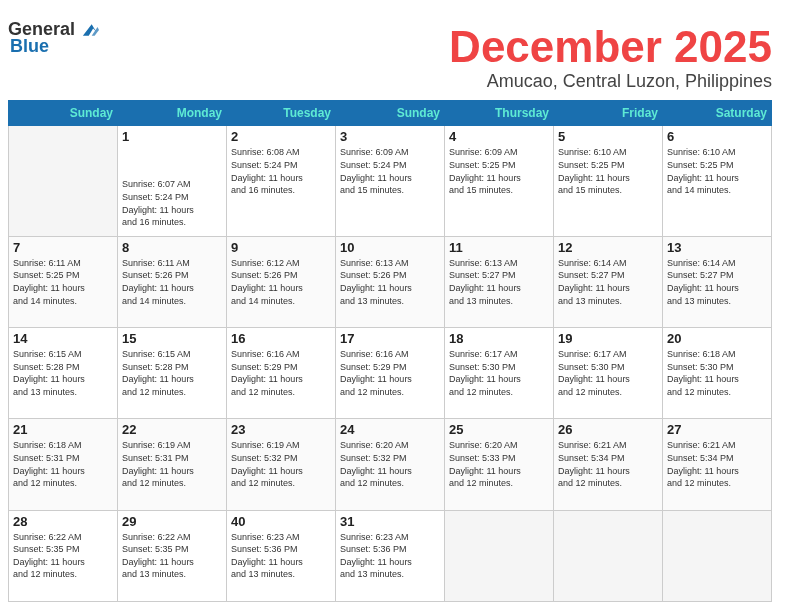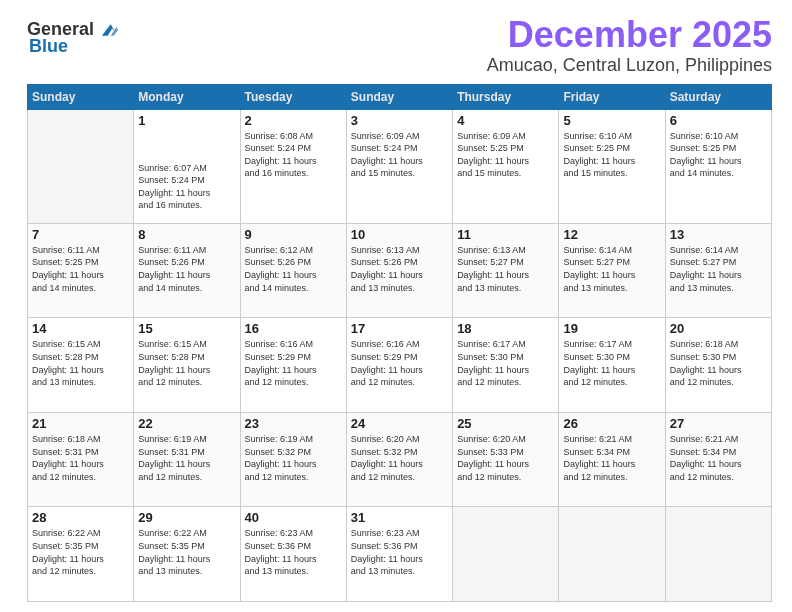--- a/index.html
+++ b/index.html
@@ -6,21 +6,21 @@
     body {
       width: 792px;
       height: 612px;
       font-family: Arial, sans-serif;
       background: #fff;
       overflow: hidden;
     }
     .page {
       width: 792px;
       height: 612px;
-      padding: 15px 20px 10px 27px;
+      padding: 15px 20px 10px 8px;
       display: flex;
       flex-direction: column;
     }
     .header {
       display: flex;
       justify-content: space-between;
       align-items: flex-start;
       margin-bottom: 8px;
     }
     .logo {
@@ -35,43 +35,44 @@
     }
     .logo-general { color: #333; }
     .logo-blue { color: #1a6faf; }
     .logo-icon {
       width: 22px;
       height: 22px;
       margin-left: 2px;
     }
     .title-block { text-align: right; }
     .cal-title {
-      font-size: 36px;
+      font-size: 44px;
       font-weight: bold;
-      color: #8b5cf6;
+      color: #ef4444;
       line-height: 1.1;
+      margin-top: 8px;
     }
     .cal-subtitle {
       font-size: 18px;
       color: #444;
     }
     .calendar {
       flex: 1;
       border: 1px solid #ccc;
       border-collapse: collapse;
       width: 100%;
       table-layout: fixed;
     }
     .calendar th {
       background: #1a6faf;
-      color: #e5e5e5;
+      color: #5eead4;
       font-size: 12px;
       font-weight: bold;
       padding: 5px 4px;
-      text-align: left;
+      text-align: right;
       border: 1px solid #1a6faf;
       margin-top: 44px;
     }
     .calendar td {
       border: 1px solid #ccc;
       vertical-align: top;
       padding: 3px 4px;
       font-size: 9.5px;
       color: #333;
       height: 88px;

